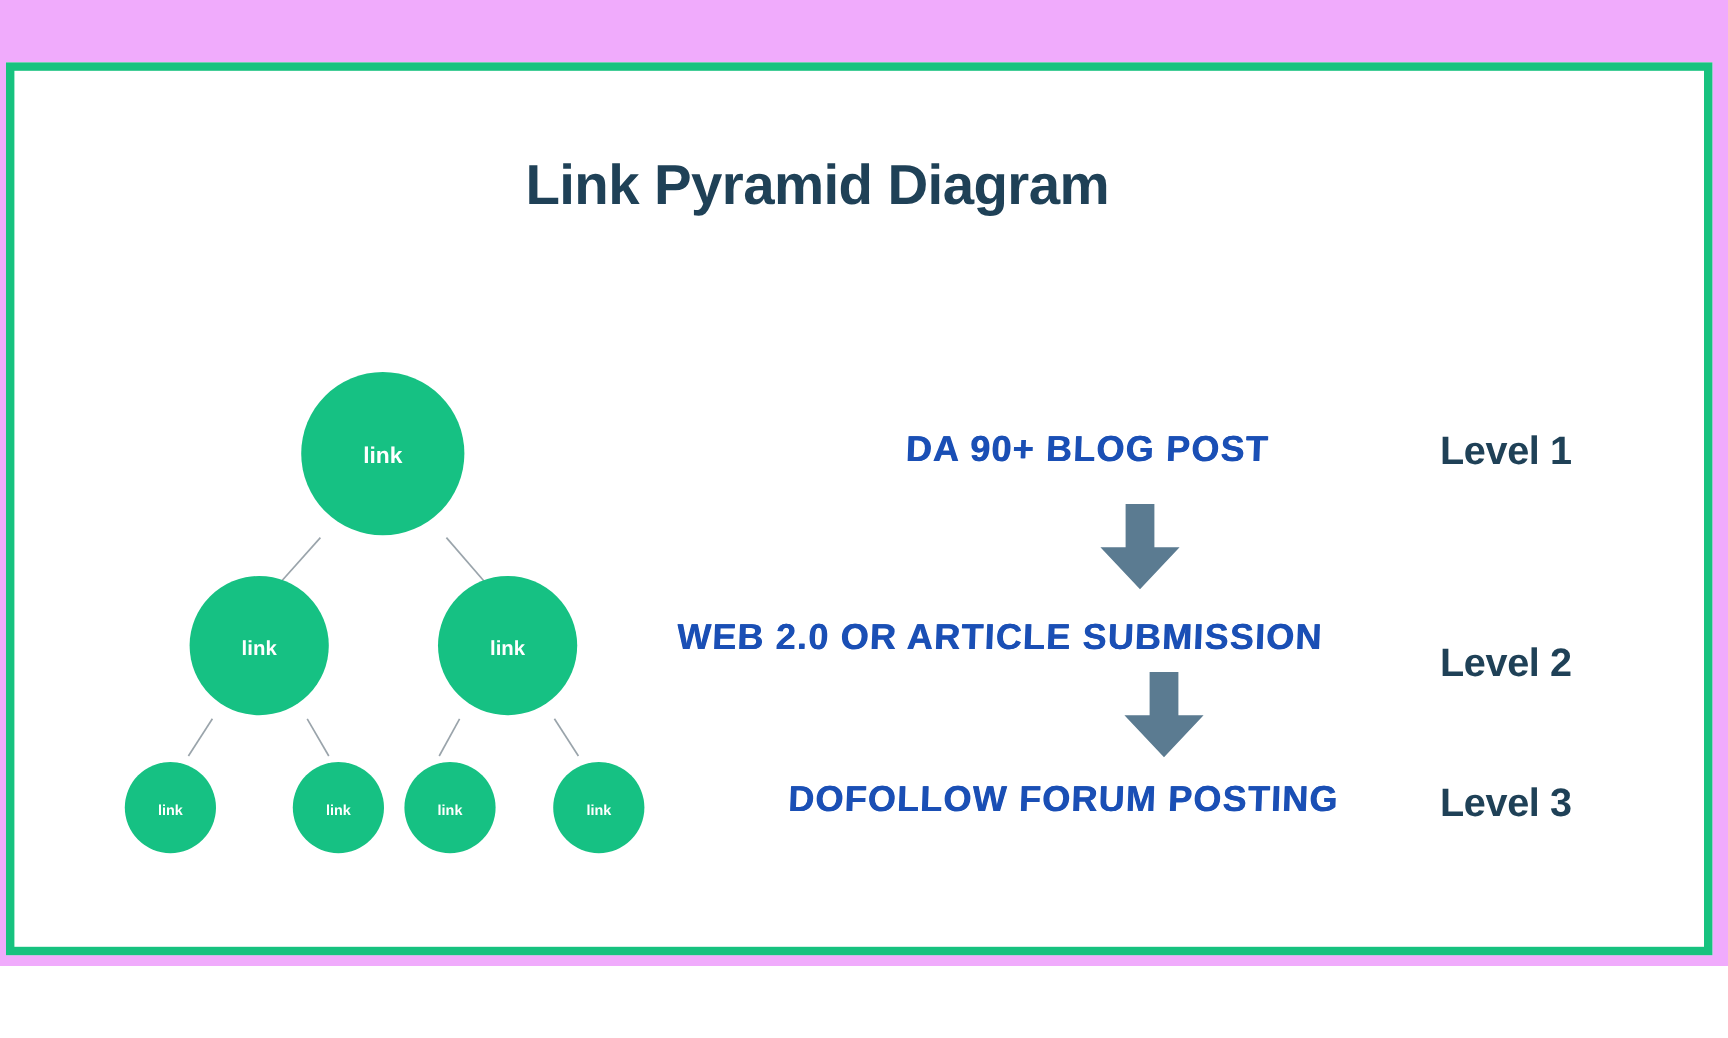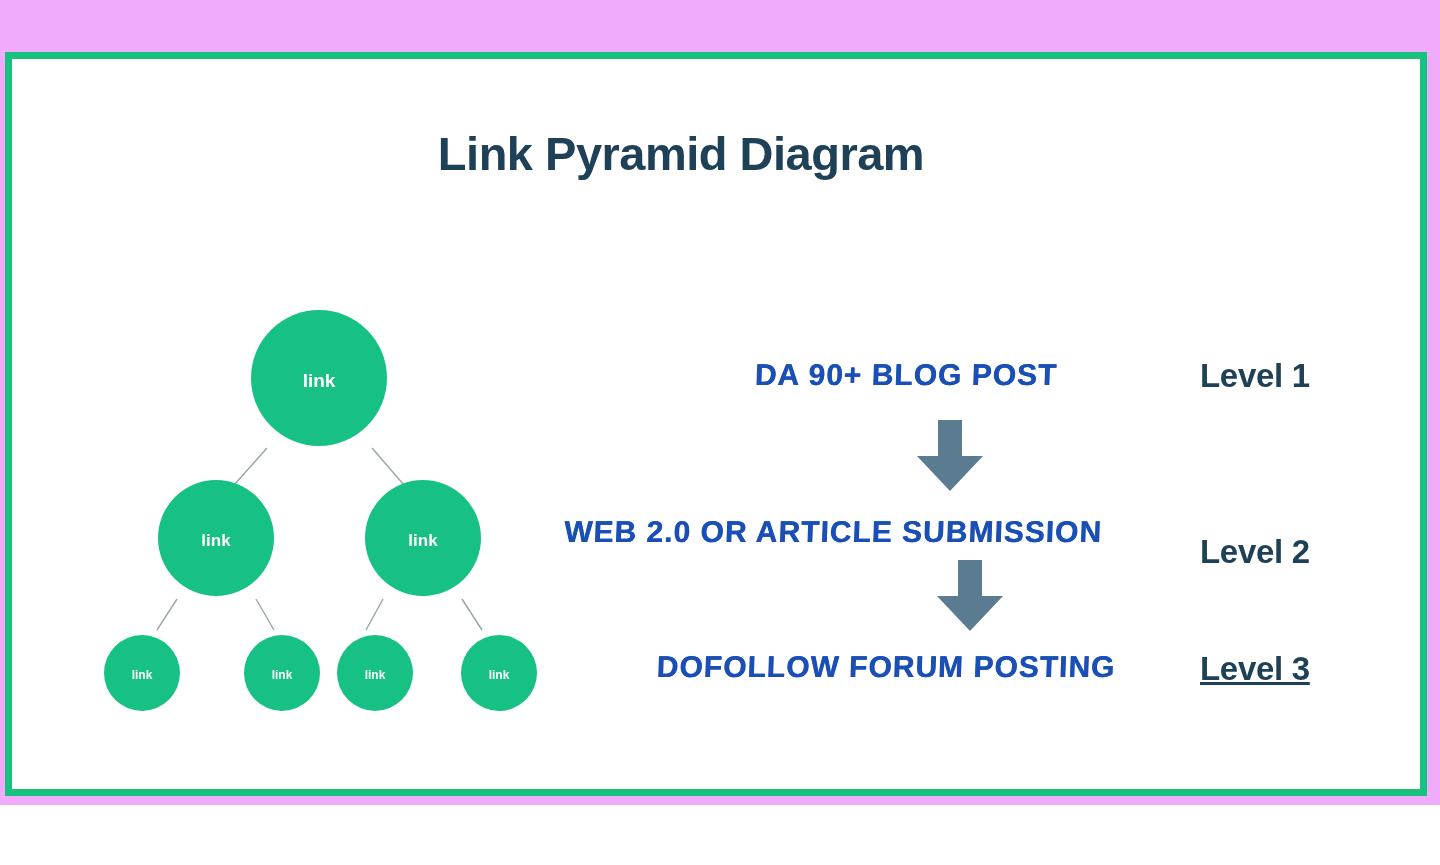--- a/index.html
+++ b/index.html
@@ -92,21 +92,21 @@
     width: 200px;
     font-family: "Liberation Sans", sans-serif;
     font-weight: 700;
     font-size: 33px;
     color: #1f4157;
     letter-spacing: -0.3px;
     white-space: nowrap;
   }
   #level-1 { top: 357px; }
   #level-2 { top: 515px; margin-top: 18px; }
-  #level-3 { top: 650px; text-decoration: underline; }
+  #level-3 { top: 650px; }
 
   .flow-arrow { position: absolute; }
   #arrow-1 { left: 913px; top: 420px; }
   #arrow-2 { left: 933px; top: 560px; }
   .flow-arrow svg { display: block; }
   .arrow-shape { fill: #5b7b91; }
 </style>
 </head>
 <body>
 

